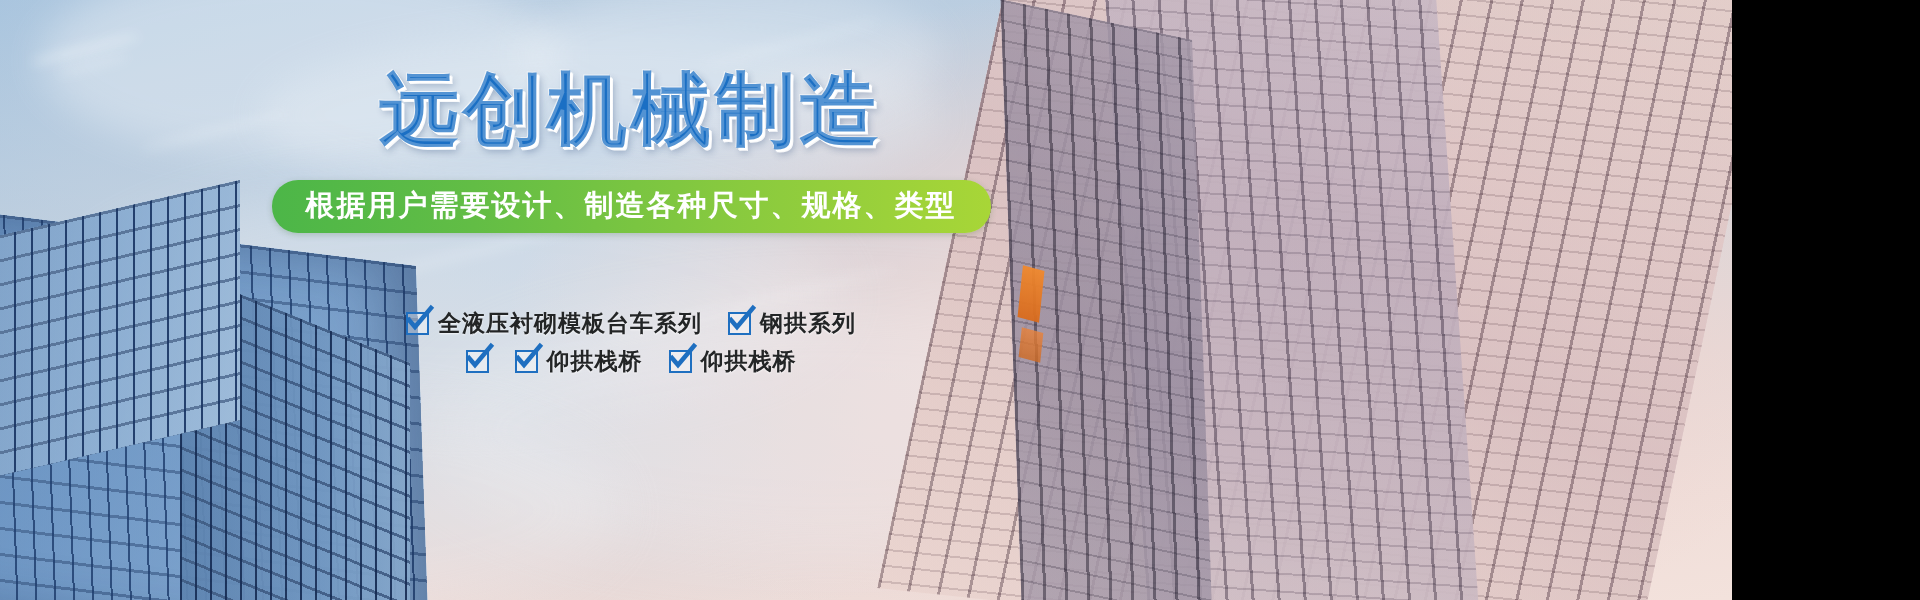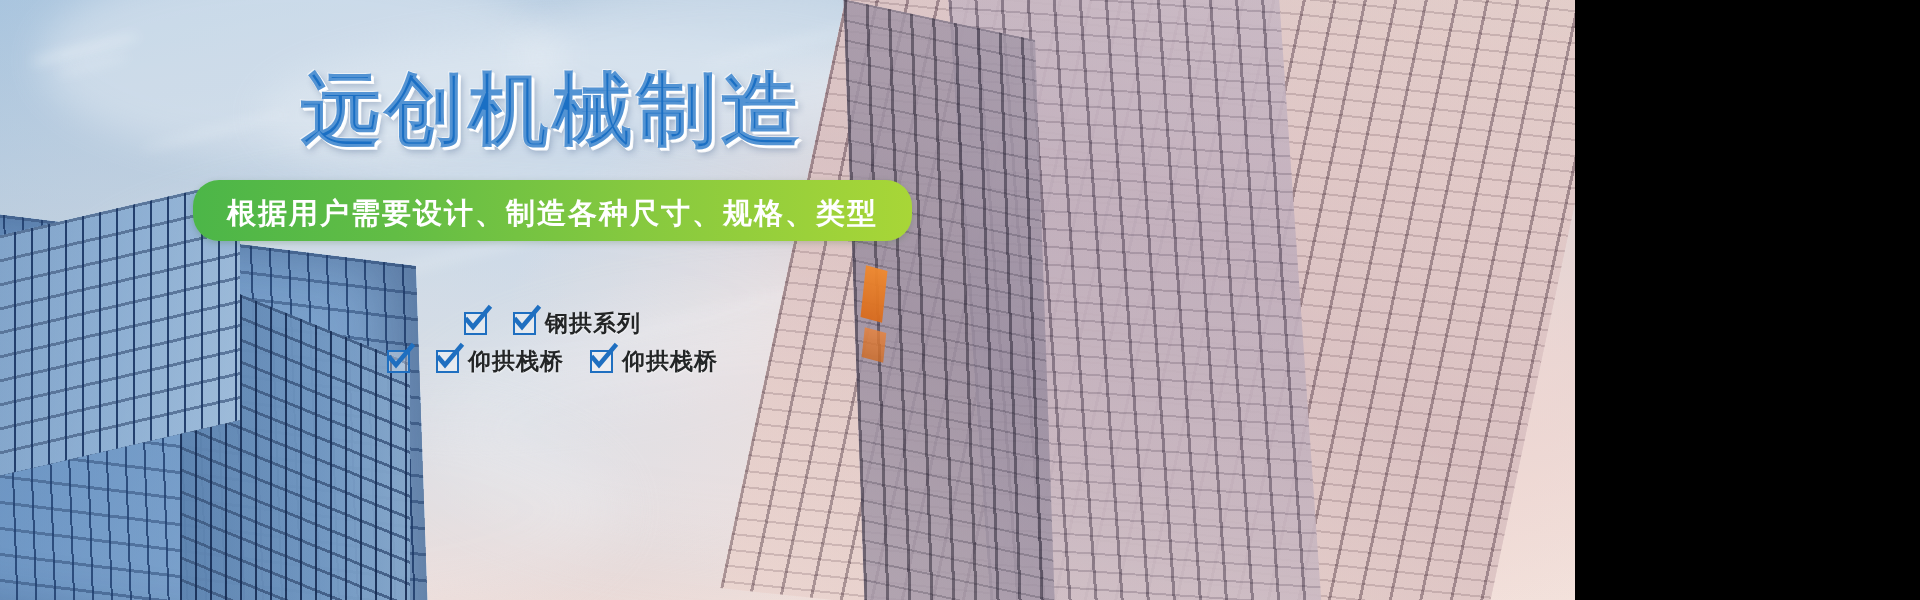--- a/index.html
+++ b/index.html
@@ -6,21 +6,21 @@
     margin: 0;
     padding: 0;
     background: #000;
   }
   body {
     font-family: "Liberation Sans", "DejaVu Sans", sans-serif;
   }
 
   .banner {
     position: relative;
-    width: 1575px;
+    width: 1732px;
     height: 600px;
     overflow: hidden;
     background: #b9c6d6;
   }
 
   
   .sky {
     position: absolute;
     inset: 0;
     background:
@@ -216,21 +216,21 @@
   .subtitle-wrap {
     position: absolute;
     left: 0;
     right: 0;
     top: 180px;
     text-align: center;
   }
   .subtitle-shift { display: inline-block; position: relative; left: -235px; }
   .subtitle {
     display: inline-block;
-    padding: 17px 34px 11px;
+    padding: 9px 34px 11px;
     border-radius: 26px;
     background: linear-gradient(90deg, #4cb648 0%, #62bd45 28%, #86c93f 62%, #a8d637 100%);
     color: #ffffff;
     font-size: 29px;
     font-weight: bold;
     letter-spacing: 2px;
     line-height: 1.15;
     white-space: nowrap;
     box-shadow: 0 2px 6px rgba(40,90,30,0.22);
   }
@@ -323,20 +323,21 @@
       </span>
     </div>
 
     <div class="features">
       <div class="feat-row" id="row0"><span class="feat-item">
             <span class="check">
               <svg viewBox="0 0 27 27" aria-hidden="true">
                 <path d="M3 13 L9 20 L25 1" fill="none" stroke="#1f6fc0" stroke-width="4.5" stroke-linecap="square"></path>
               </svg>
             </span>
+            <span class="feat-label">全液压衬砌模板台车系列</span>
           </span><span class="feat-item">
             <span class="check">
               <svg viewBox="0 0 27 27" aria-hidden="true">
                 <path d="M3 13 L9 20 L25 1" fill="none" stroke="#1f6fc0" stroke-width="4.5" stroke-linecap="square"></path>
               </svg>
             </span>
             <span class="feat-label">钢拱系列</span>
           </span></div>
       <div class="feat-row" id="row1"><span class="feat-item">
             <span class="check">

